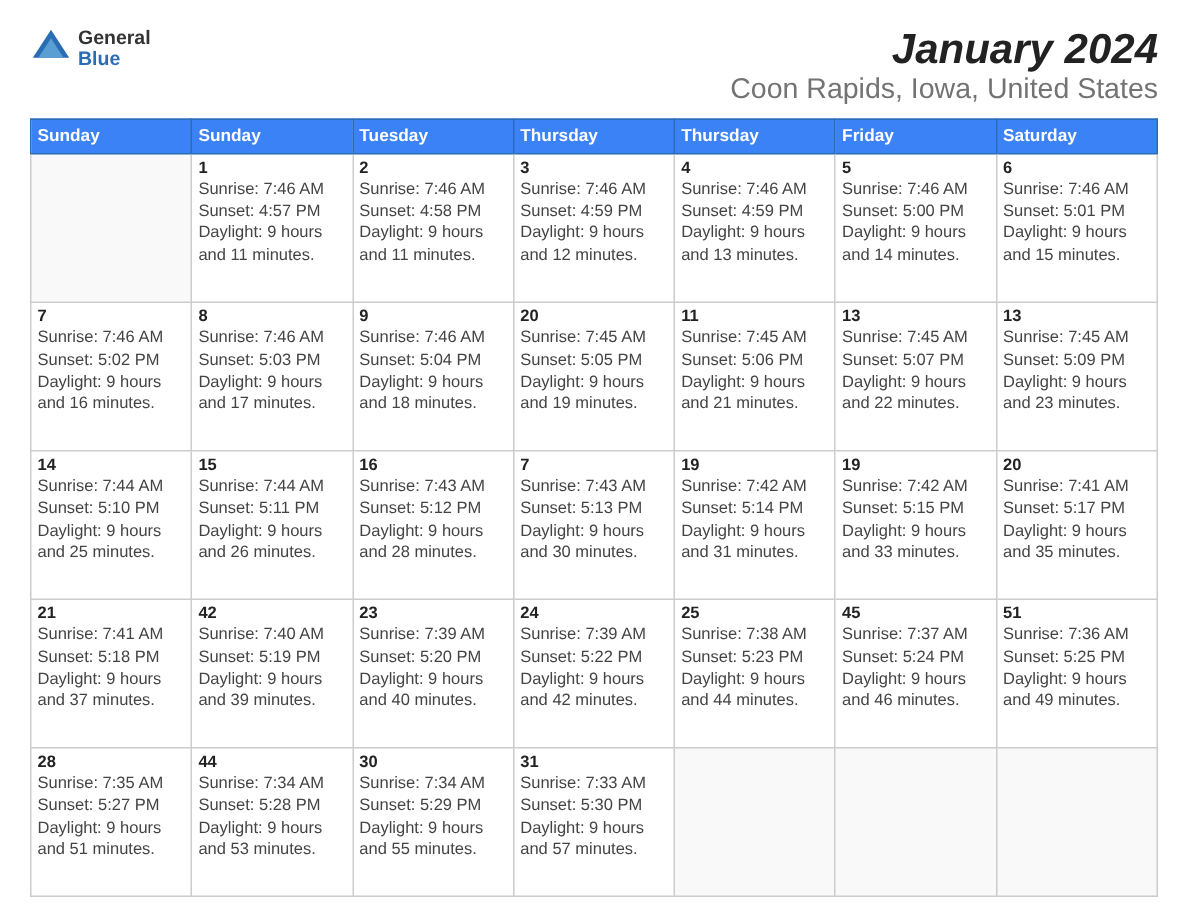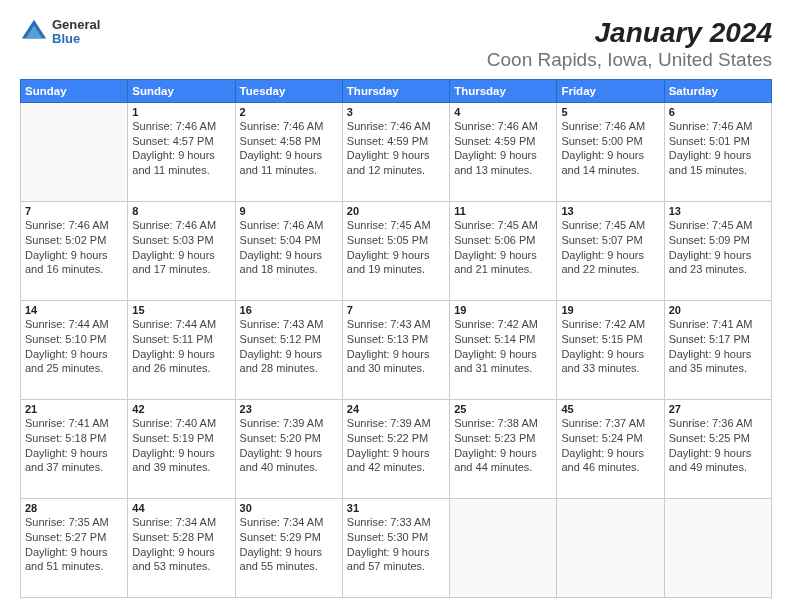--- a/index.html
+++ b/index.html
@@ -242,21 +242,21 @@
           </td>
           <td>
             <span class="day-number">25</span>
             <div class="day-info">Sunrise: 7:38 AM<br>Sunset: 5:23 PM<br>Daylight: 9 hours and 44 minutes.</div>
           </td>
           <td>
             <span class="day-number">45</span>
             <div class="day-info">Sunrise: 7:37 AM<br>Sunset: 5:24 PM<br>Daylight: 9 hours and 46 minutes.</div>
           </td>
           <td>
-            <span class="day-number">27</span>
+            <span class="day-number">51</span>
             <div class="day-info">Sunrise: 7:36 AM<br>Sunset: 5:25 PM<br>Daylight: 9 hours and 49 minutes.</div>
           </td>
         </tr>
         <tr>
           <td>
             <span class="day-number">28</span>
             <div class="day-info">Sunrise: 7:35 AM<br>Sunset: 5:27 PM<br>Daylight: 9 hours and 51 minutes.</div>
           </td>
           <td>
             <span class="day-number">44</span>

